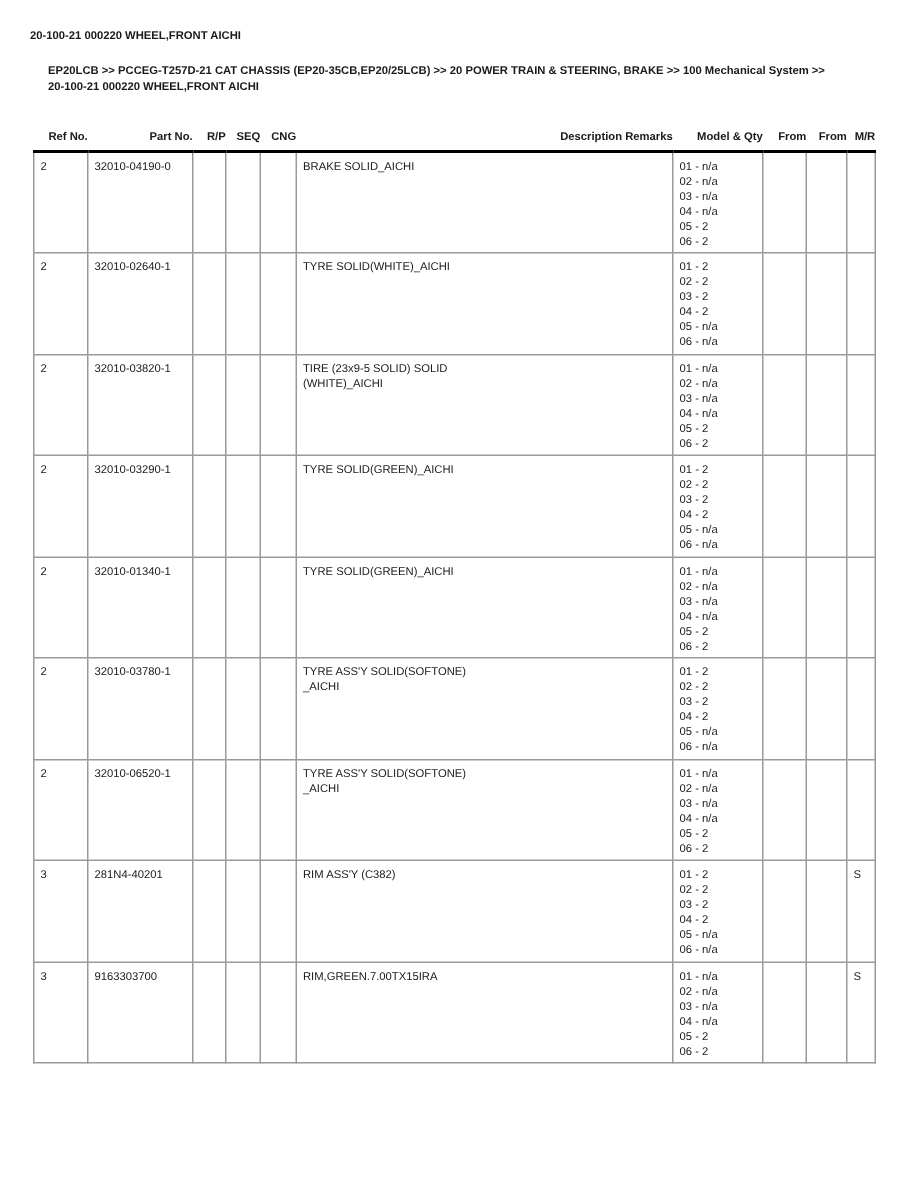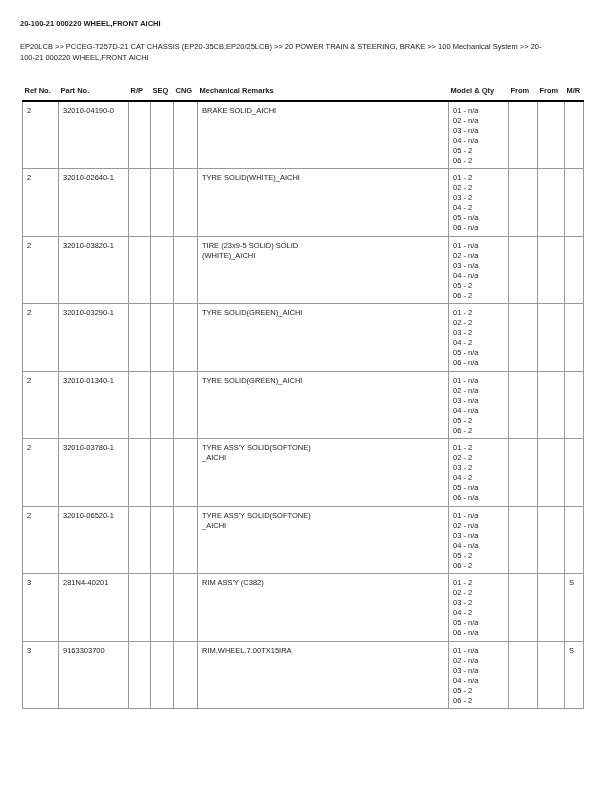--- a/index.html
+++ b/index.html
@@ -11,33 +11,33 @@
     position: relative;
     overflow: hidden;
   }
   .page { position: absolute; left: 0; top: 0; width: 612px; height: 590px; }
   .doc-title {
     position: absolute; left: 20px; top: 19px;
     font-size: 7.5px; font-weight: bold; line-height: 10px;
     white-space: nowrap;
   }
   .breadcrumb {
-    position: absolute; left: 20px; top: 42px;
+    position: absolute; left: 32px; top: 42px;
     width: 530px;
-    font-size: 7.5px; font-weight: normal; line-height: 10.5px;
+    font-size: 7.5px; font-weight: bold; line-height: 10.5px;
   }
   table.parts {
     position: absolute; left: 22px; top: 86px;
     width: 561px;
     border-collapse: collapse;
     table-layout: fixed;
   }
   table.parts th {
     font-size: 7.5px; font-weight: bold;
-    text-align: left; vertical-align: bottom;
+    text-align: right; vertical-align: bottom;
     padding: 0 0 5px 2px;
     border: none;
     border-bottom: 2.5px solid #000000;
     white-space: nowrap;
     overflow: visible;
     line-height: 9px;
   }
   table.parts td {
     border: 1px solid #999999;
     vertical-align: top;
@@ -73,21 +73,21 @@
         <col style="width:27px">
       <col style="width:19px">
     </colgroup>
     <thead>
       <tr>
         <th>Ref No.</th>
         <th>Part No.</th>
         <th>R/P</th>
         <th>SEQ</th>
         <th>CNG</th>
-        <th>Mechanical Remarks</th>
+        <th>Description Remarks</th>
         <th>Model &amp; Qty</th>
         <th>From</th>
         <th>From</th>
         <th>M/R</th>
       </tr>
     </thead>
     <tbody id="parts-tbody">
         <tr>
           <td class="c-ref">2</td>
           <td class="c-part">32010-04190-0</td>
@@ -226,21 +226,21 @@
           <td class="c-from"></td>
           <td class="c-upto"></td>
           <td class="c-mr">S</td>
         </tr>
         <tr>
           <td class="c-ref">3</td>
           <td class="c-part">9163303700</td>
           <td class="c-rp"></td>
           <td class="c-seq"></td>
           <td class="c-cng"></td>
-          <td class="c-desc">RIM,WHEEL.7.00TX15IRA</td>
+          <td class="c-desc">RIM,GREEN.7.00TX15IRA</td>
           <td class="c-qty">01 - n/a
 02 - n/a
 03 - n/a
 04 - n/a
 05 - 2
 06 - 2</td>
           <td class="c-from"></td>
           <td class="c-upto"></td>
           <td class="c-mr">S</td>
         </tr>

